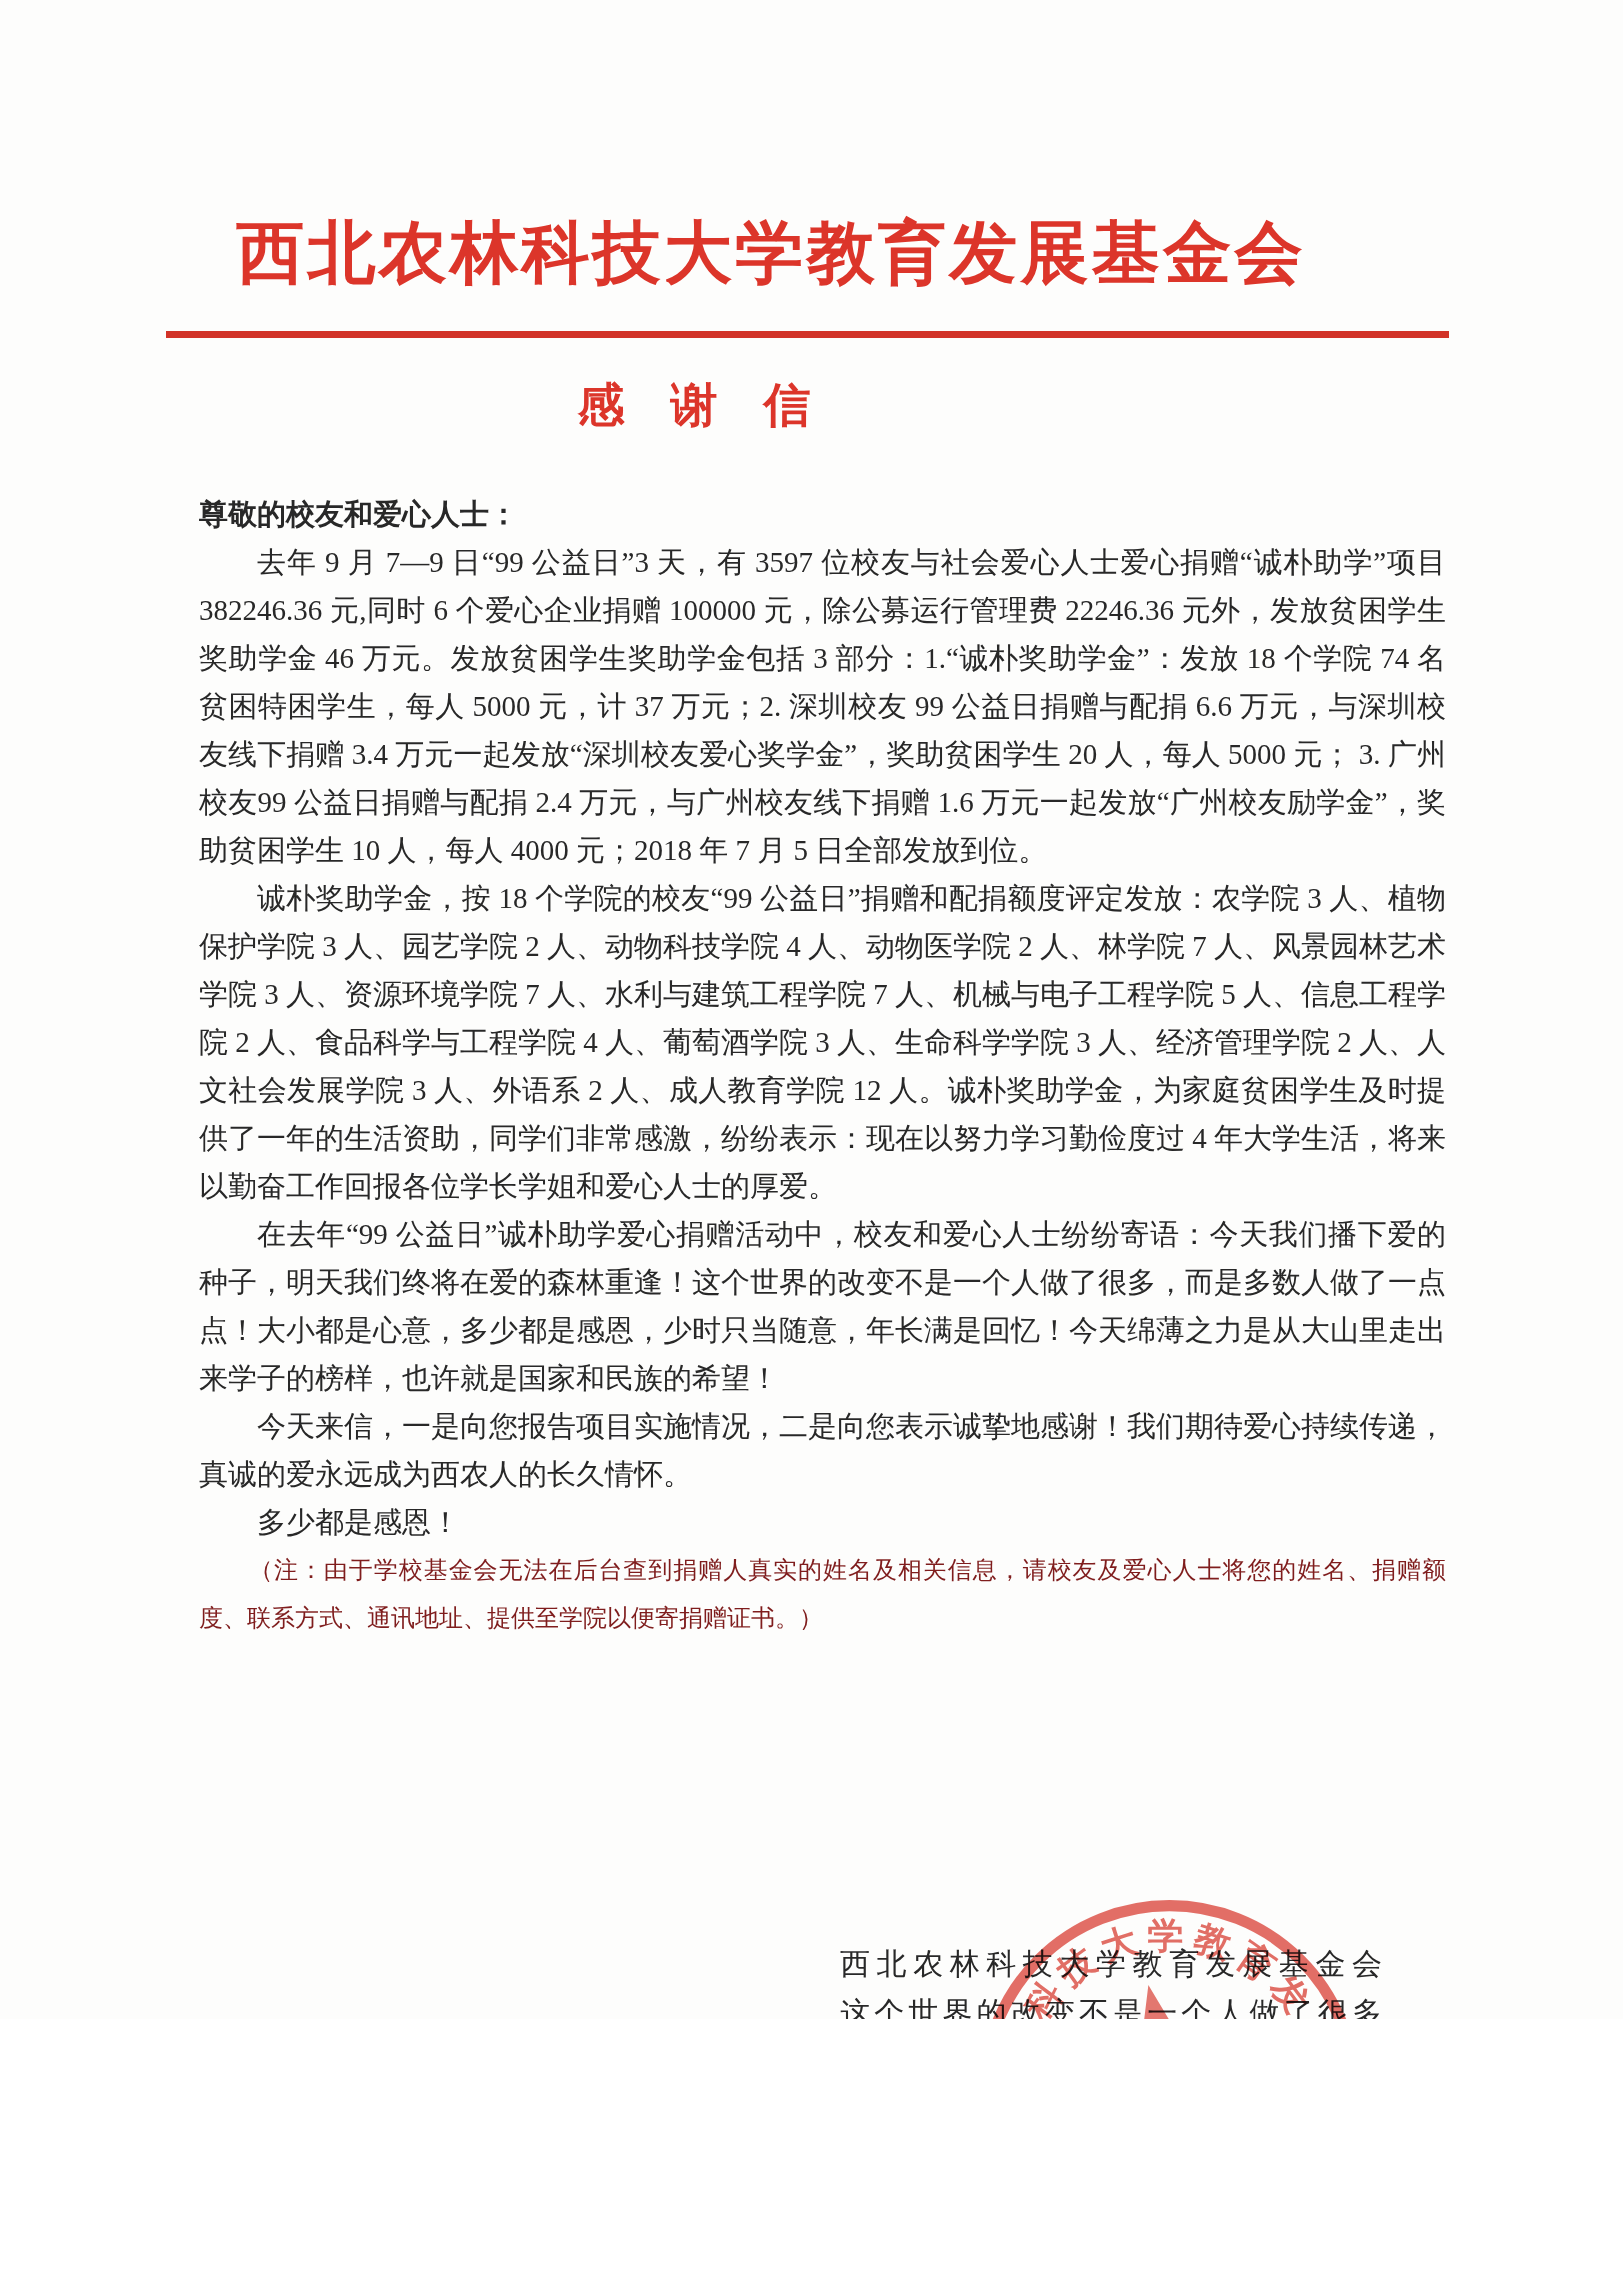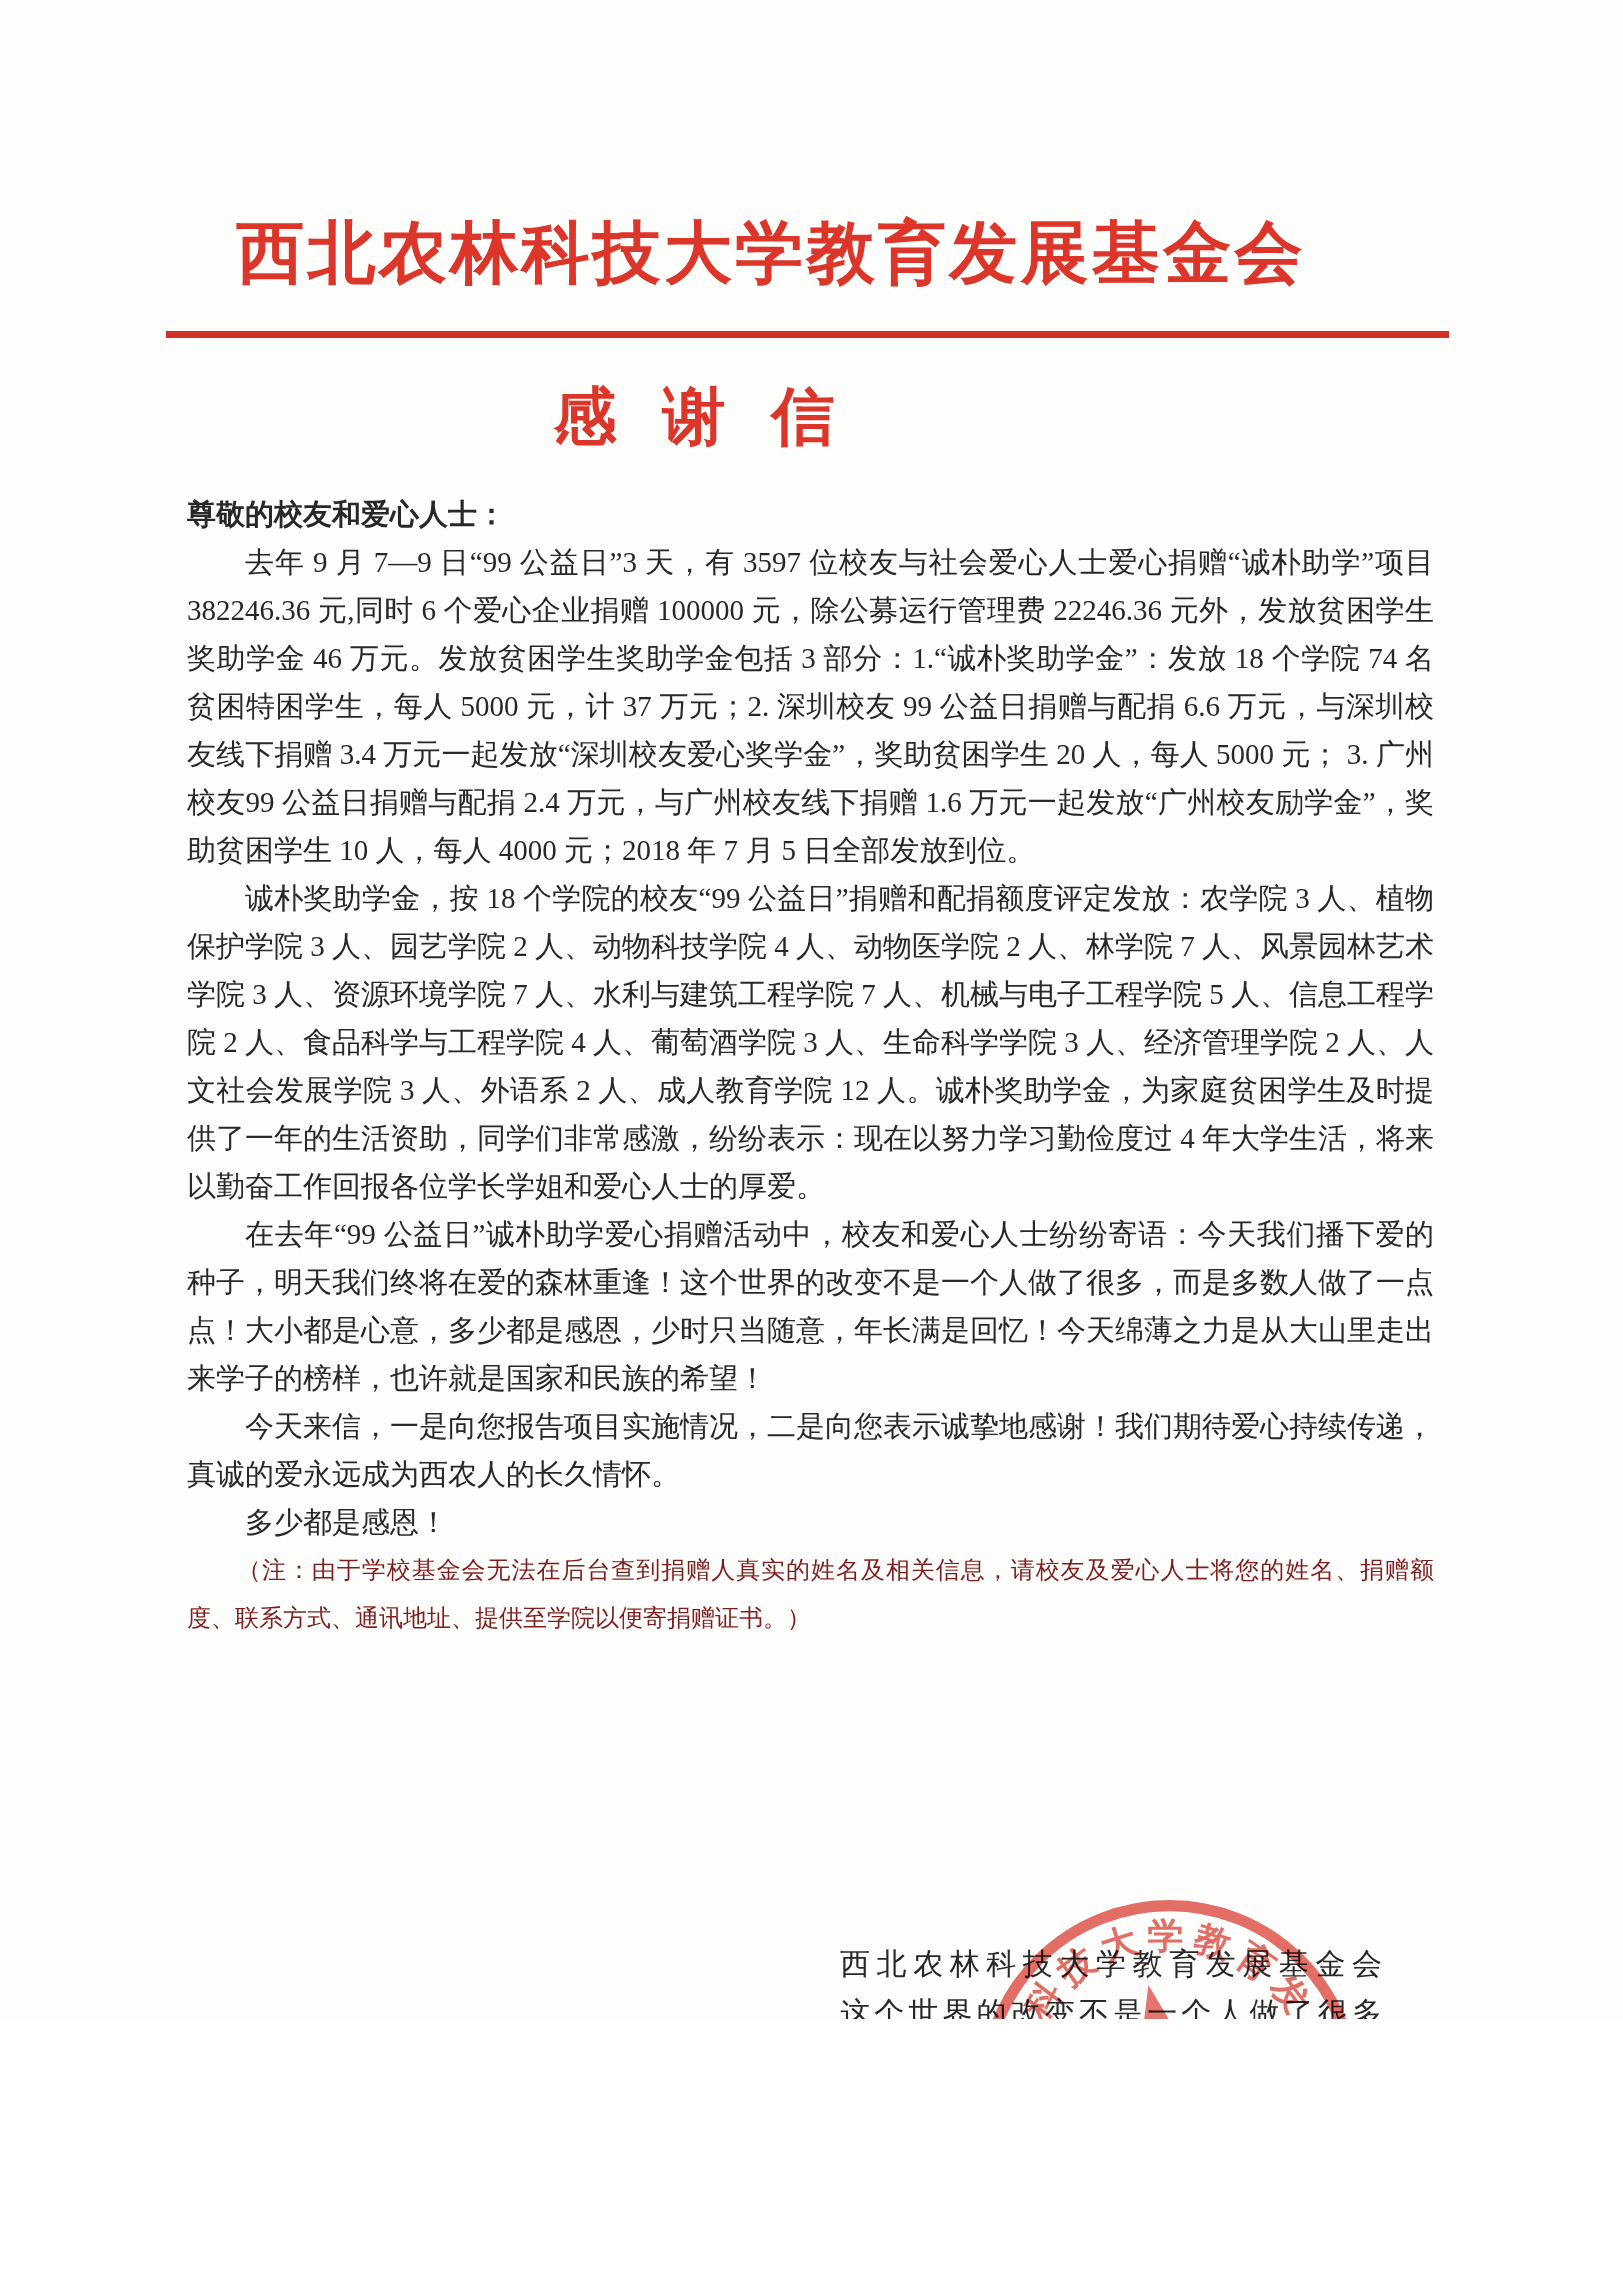--- a/index.html
+++ b/index.html
@@ -22,27 +22,27 @@
   }
   .rule {
     position:absolute; top:331px; left:166px;
     width:1283px; height:7.2px;
     background:#d23328;
   }
   .letter-title {
     position:absolute; top:374px; left:187px; width:1250px;
     text-align:center;
     transform:translateX(-118px);
-    font-size:63px; font-weight:bold;
+    font-size:47px; font-weight:bold;
     color:#dc352a;
     letter-spacing:46px; text-indent:46px;
     white-space:nowrap;
   }
   .letter-body {
-    position:absolute; left:187px; top:490px; width:1247px;
+    position:absolute; left:199px; top:490px; width:1247px;
     font-size:29px; line-height:48px;
     text-align:justify;
     color:#282828;
   }
   .letter-body p { margin:0; text-indent:58px; }
   .salutation { font-weight:bold; text-indent:0 !important; }
   .note { font-size:24px; text-indent:50px !important; color:#7f1d1d; }
   .signature {
     position:absolute; left:840px; top:1939px; width:542px;
     font-size:30px; line-height:49px; color:#282828;

